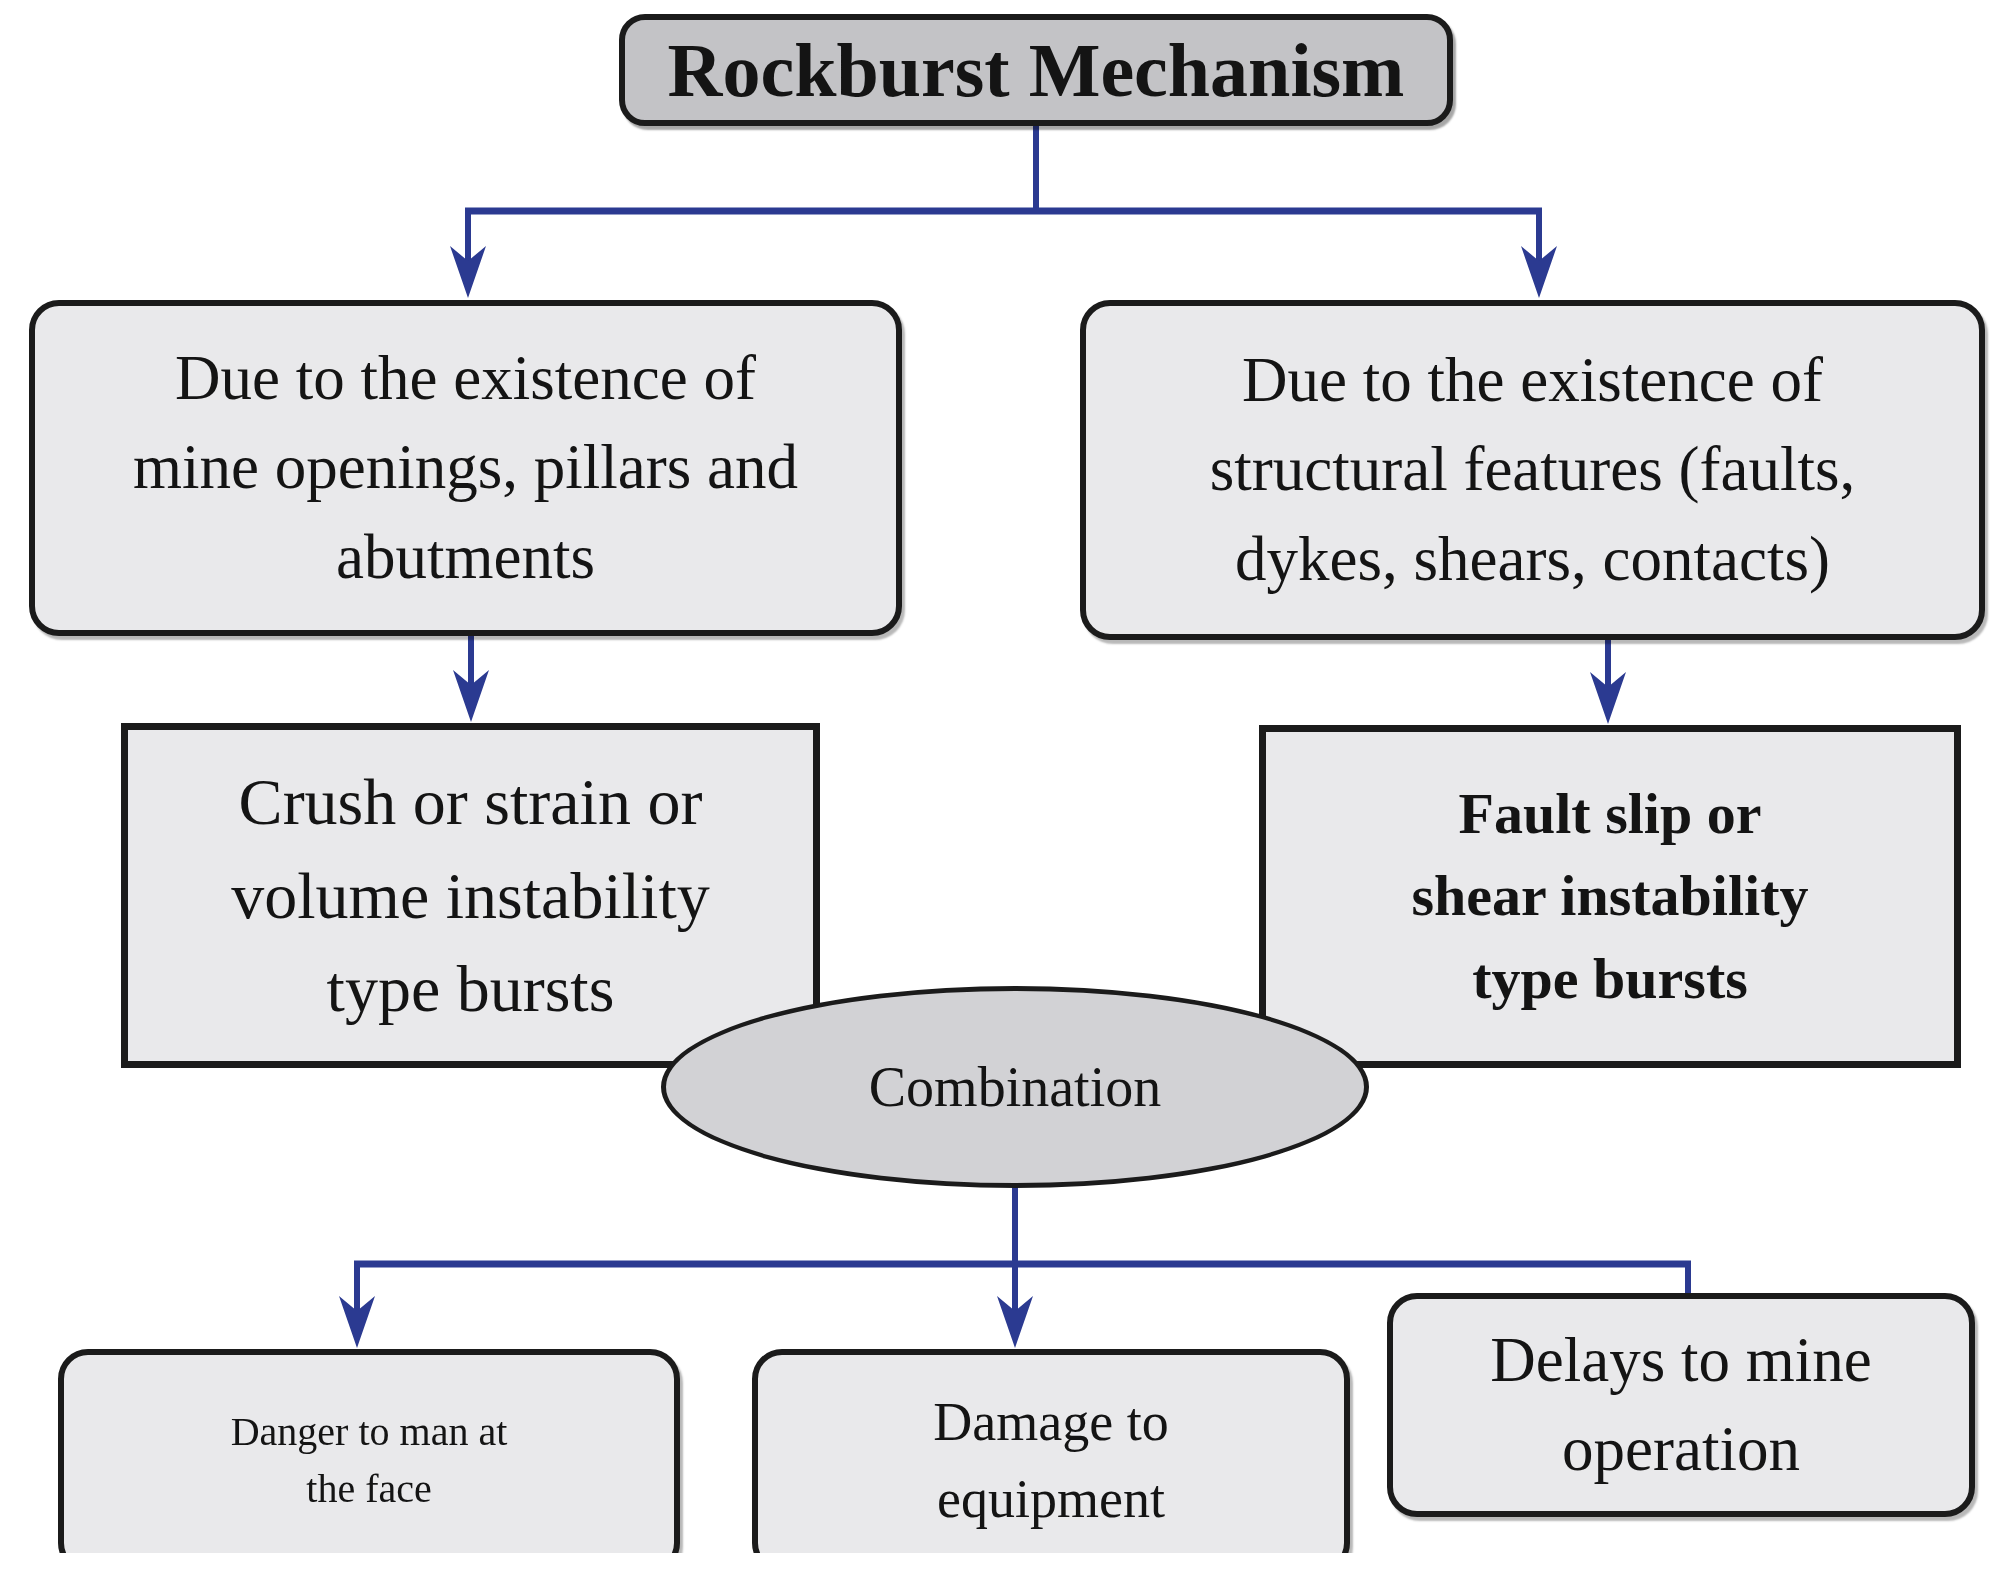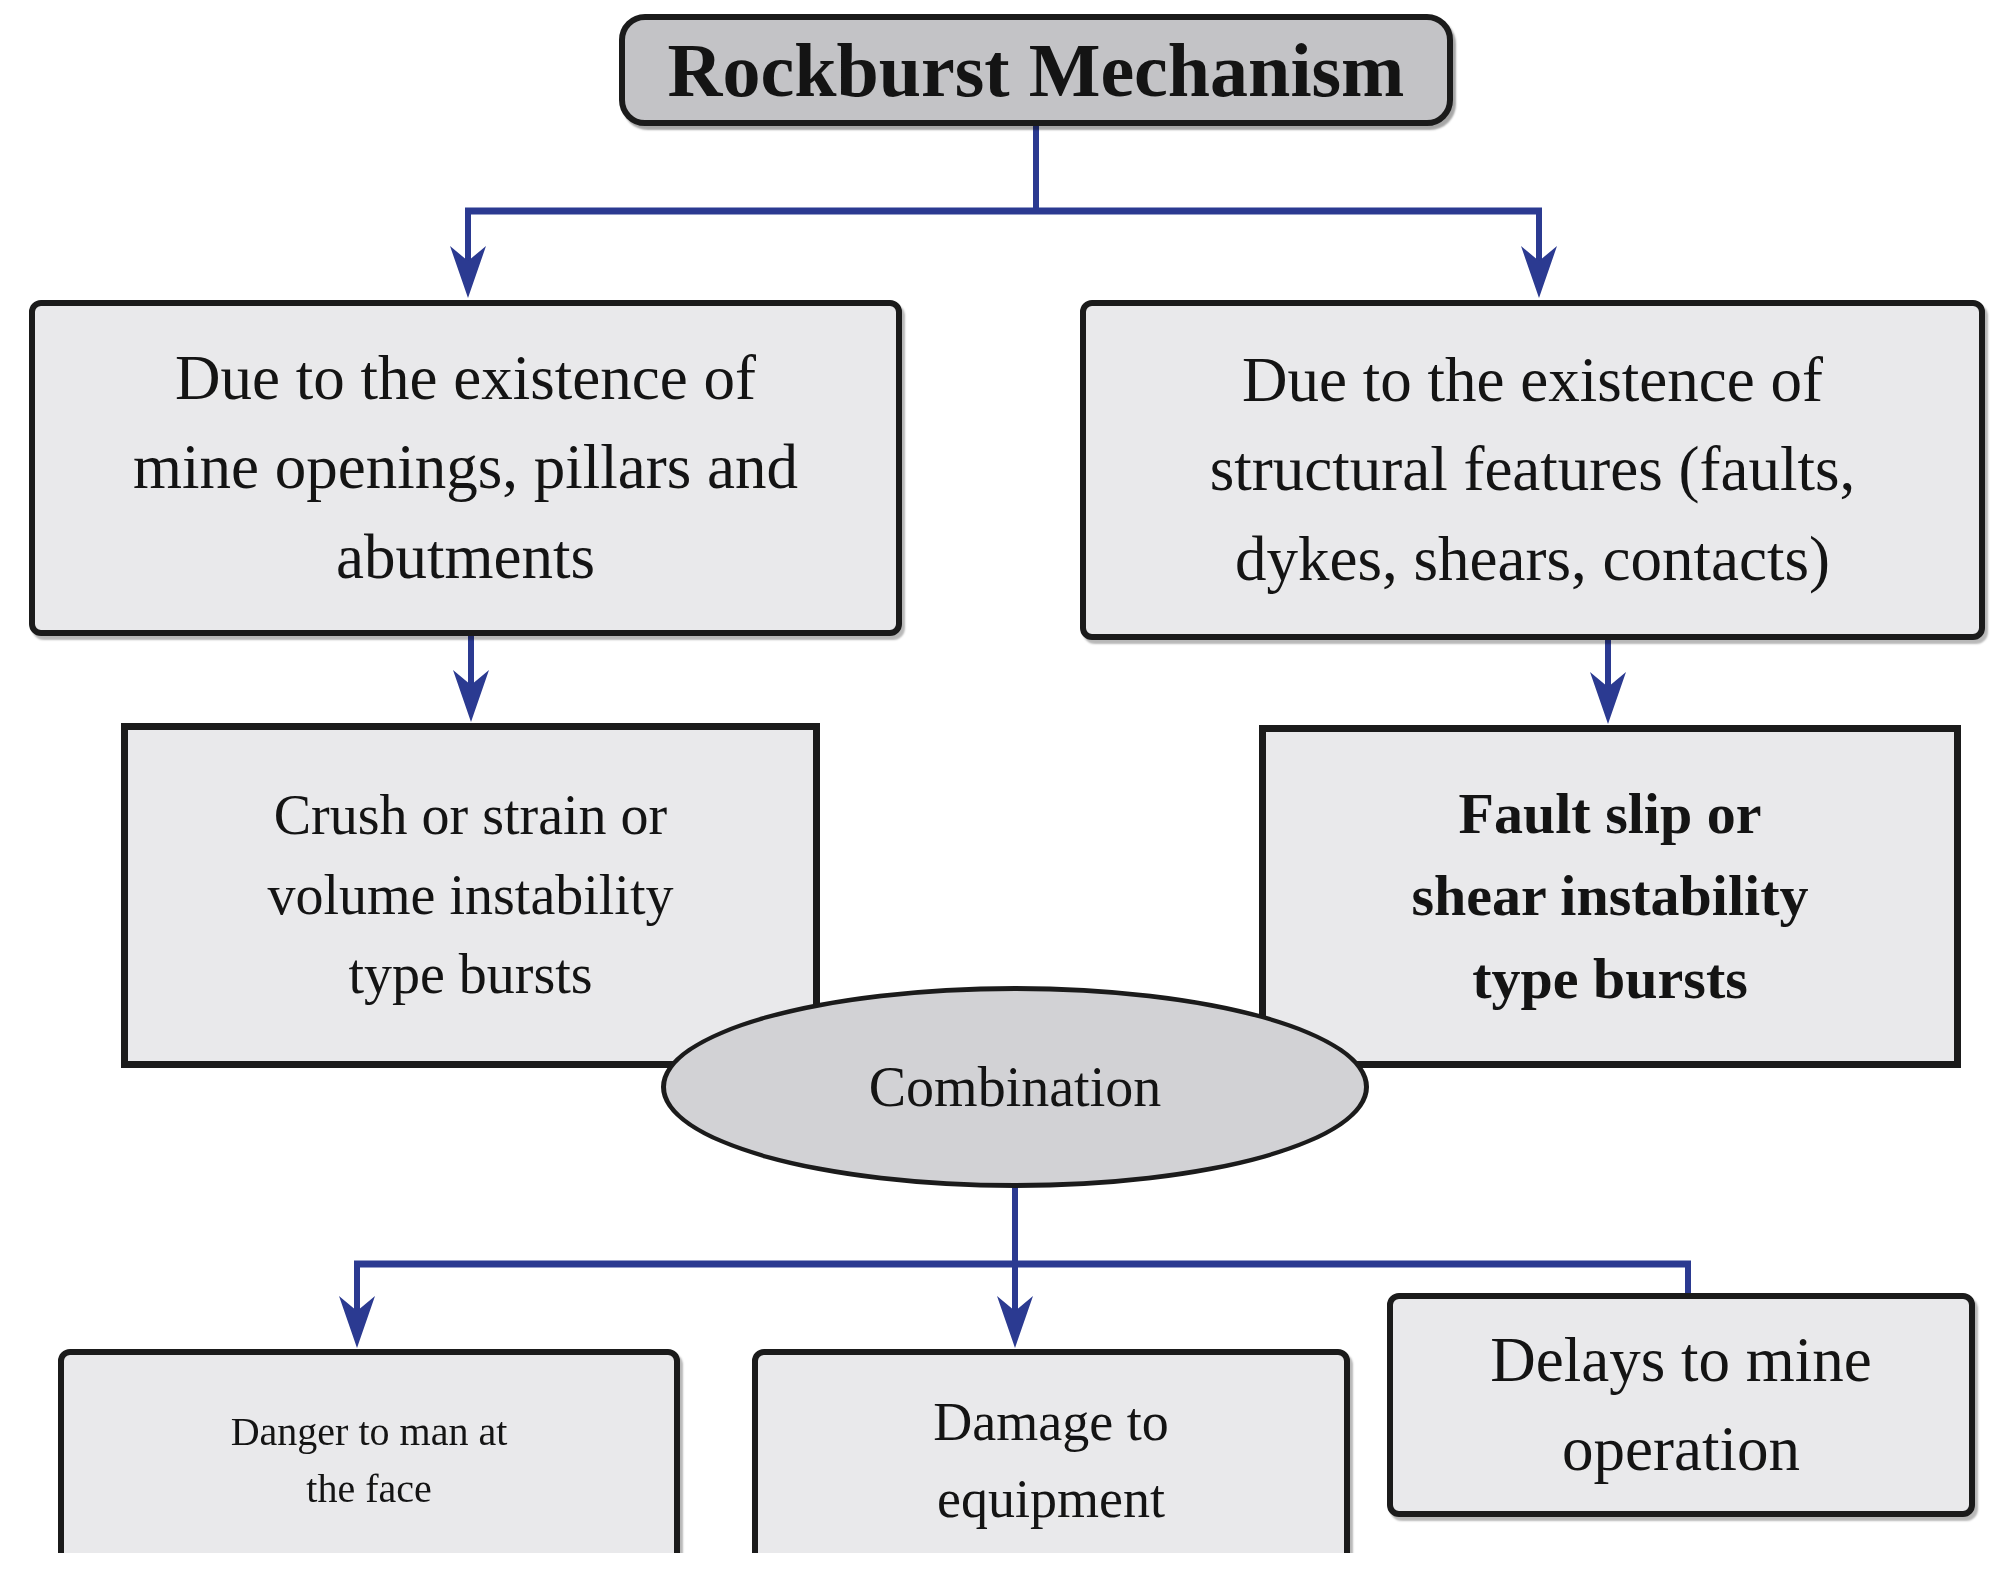--- a/index.html
+++ b/index.html
@@ -21,34 +21,34 @@
     box-sizing:border-box;
     display:flex;align-items:center;justify-content:center;
     text-align:center;
     white-space:pre-line;
     background:var(--c-box_fill,#e9e9eb);
     border:6px solid var(--c-border,#1b1b1b);
     z-index:2;
     line-height:1.42;
   }
   .rounded{
-    border-radius:12px;
+    border-radius:30px;
     box-shadow:3px 4px 2px rgba(0,0,0,0.28);
   }
   .title-box{
     left:619px;top:14px;width:834px;height:112px;
     background:var(--c-title_fill,#c3c3c6);
     border-radius:26px;
     font-weight:bold;font-size:76px;line-height:1;
     box-shadow:3px 4px 2px rgba(0,0,0,0.35);
     z-index:2;
   }
   .cause-left {left:29px;  top:300px;width:873px;height:336px;font-size:63px;}
   .cause-right{left:1080px;top:300px;width:905px;height:340px;font-size:63px;}
-  .burst-left {left:121px; top:723px;width:699px;height:345px;font-size:56px;border-width:7px;}
+  .burst-left {left:121px; top:723px;width:699px;height:345px;font-size:66px;border-width:7px;}
   .burst-right{left:1259px;top:725px;width:702px;height:343px;font-size:58px;border-width:7px;font-weight:bold;}
   .combination{
     left:661px;top:986px;width:708px;height:202px;
     background:var(--c-ellipse_fill,#d2d2d5);
     border:5px solid var(--c-border,#1b1b1b);
     border-radius:50%;
     font-size:56px;line-height:1;
     z-index:3;
   }
   .outcome-1{left:58px;  top:1349px;width:622px;height:224px;font-size:40px;}

